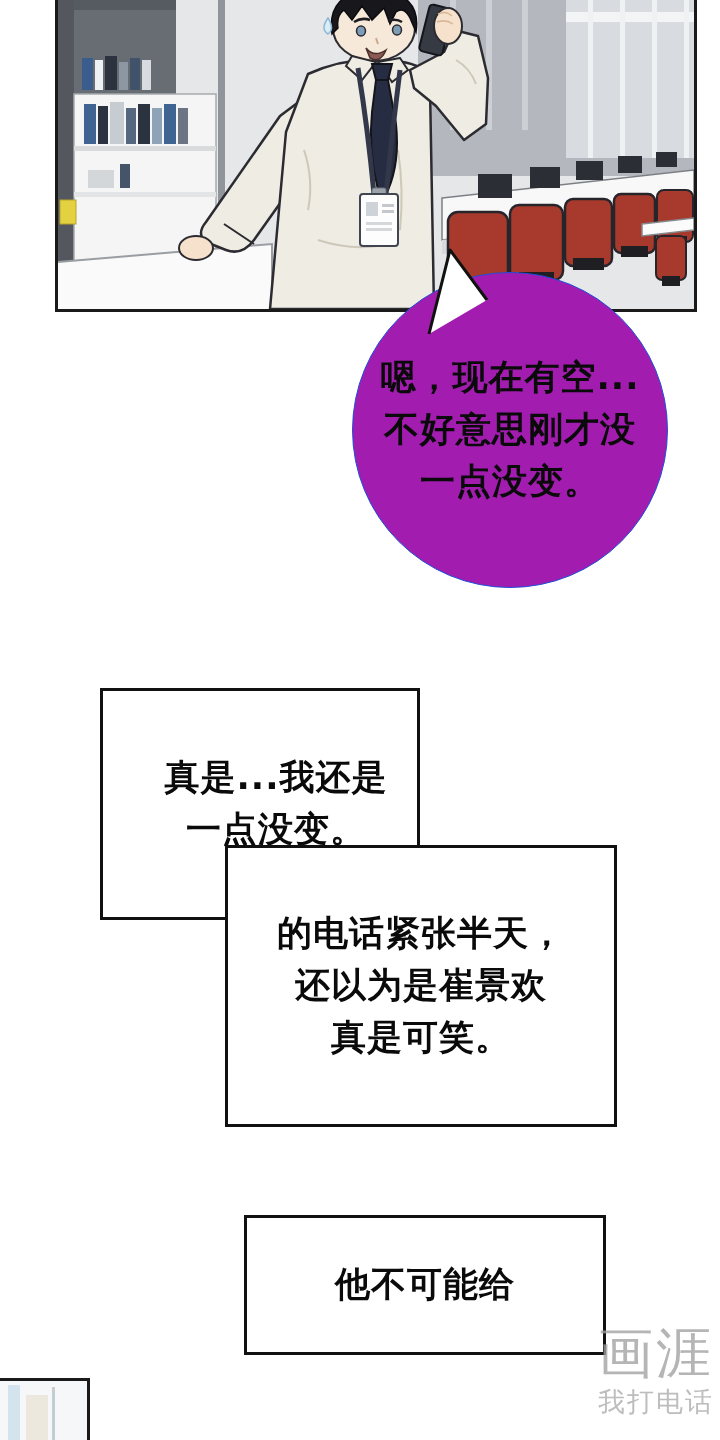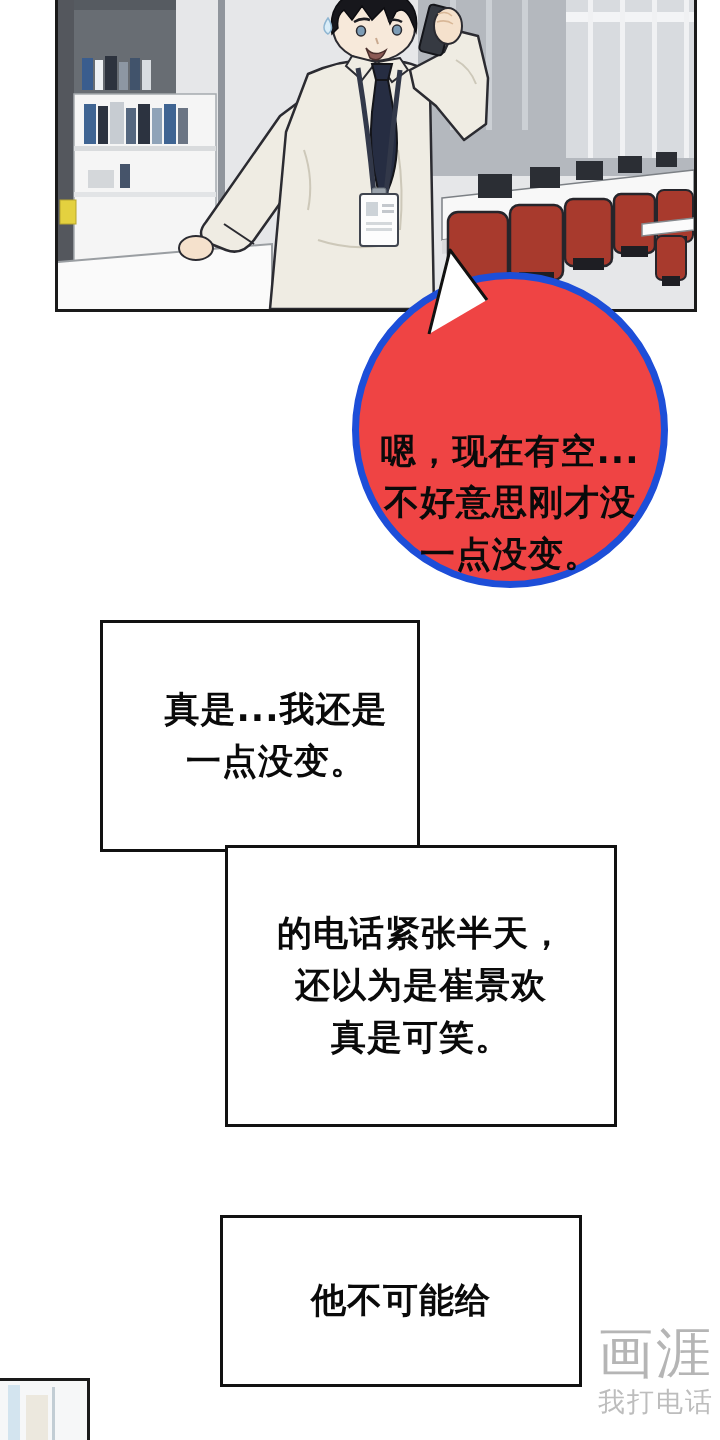--- a/index.html
+++ b/index.html
@@ -10,38 +10,38 @@
   
   .panel{
     position:absolute;left:55px;top:0;width:642px;height:312px;
     border:3px solid #1a1a1a;border-top:none;background:#e6e7e9;
     box-sizing:border-box;z-index:1;overflow:hidden;
   }
   .panel svg{display:block;}
   
   .bubble{
     position:absolute;left:352px;top:272px;width:316px;height:316px;
-    background:#ef4444;border:7px solid #1d4ed8;border-radius:50%;
+    background:#a21caf;border:1px solid #1d4ed8;border-radius:50%;
     box-sizing:border-box;z-index:3;
-    display:flex;align-items:flex-end;justify-content:center;
+    display:flex;align-items:center;justify-content:center;
   }
   .bubble-tail{position:absolute;left:415px;top:238px;width:110px;height:110px;z-index:4;}
   .speech-text,.box-text{
     text-align:center;font-size:35px;font-weight:bold;color:#0a0a0a;
     line-height:1.48;letter-spacing:1px;
   }
   .sline,.tline{display:block;white-space:nowrap;}
   
   .tbox{
     position:absolute;background:#ffffff;border:3px solid #111;
     box-sizing:border-box;display:flex;align-items:center;justify-content:center;
   }
-  .tbox1{left:100px;top:620px;width:320px;height:232px;z-index:5;padding-left:32px;}
+  .tbox1{left:100px;top:688px;width:320px;height:232px;z-index:5;padding-left:32px;}
   .tbox2{left:225px;top:845px;width:392px;height:282px;z-index:6;}
-  .tbox3{left:220px;top:1215px;width:362px;height:172px;z-index:5;}
+  .tbox3{left:244px;top:1215px;width:362px;height:140px;z-index:5;}
   
   .corner-panel{
     position:absolute;left:0;top:1378px;width:90px;height:62px;
     border-top:3px solid #1a1a1a;border-right:3px solid #1a1a1a;
     background:#f6f7f8;box-sizing:border-box;z-index:2;overflow:hidden;
   }
   
   .watermark{position:absolute;right:6px;bottom:20px;text-align:right;z-index:10;}
   .watermark-title{
     font-size:55px;font-weight:normal;line-height:1;letter-spacing:3px;

